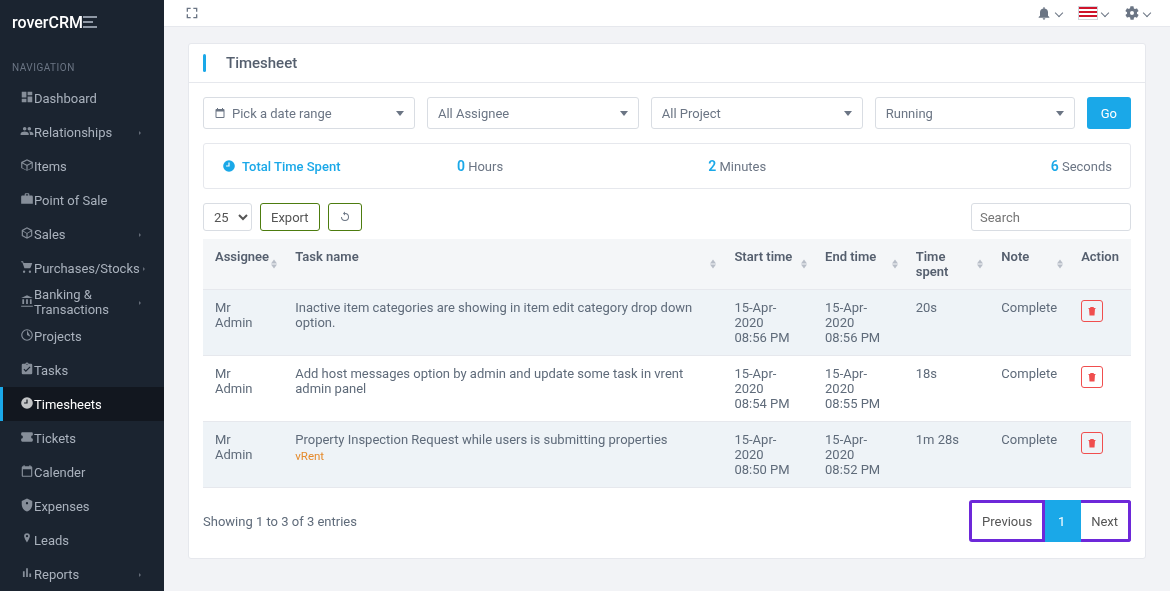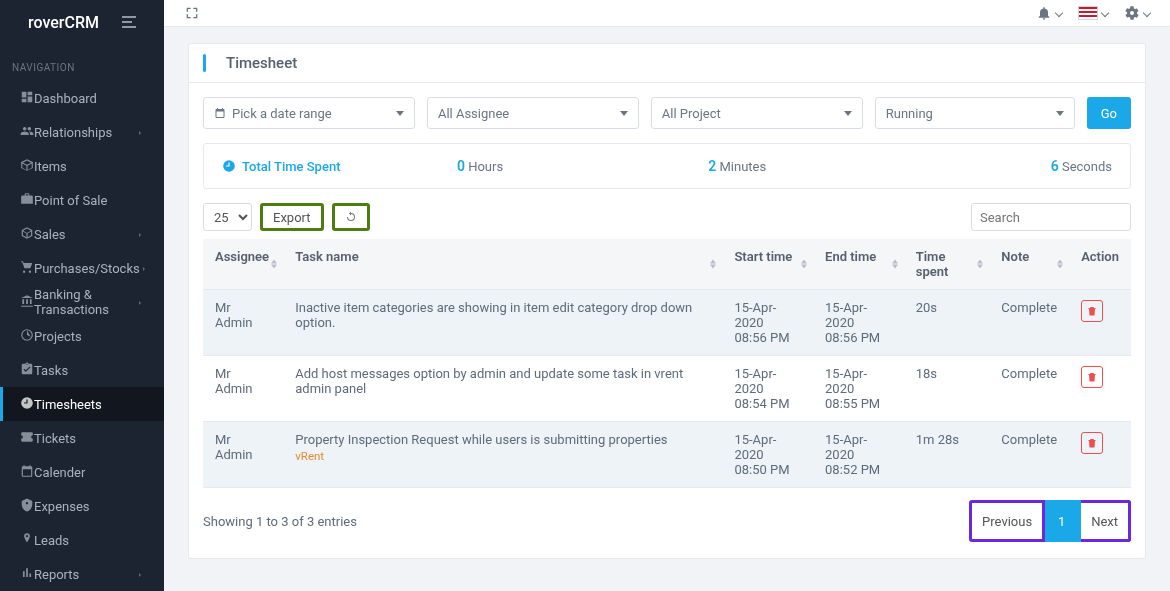--- a/index.html
+++ b/index.html
@@ -14,21 +14,21 @@
     --accent:#1aa8e8;
     --summary-bg:#e8ecf0;
     --danger:#f04e4e;
   }
   *{box-sizing:border-box;font-family:"Segoe UI",Roboto,Helvetica,Arial,sans-serif}
   html,body{margin:0;padding:0;height:100%}
   body{background:var(--body-bg);color:var(--text);font-size:13px;display:flex;min-height:100vh}
 
   
   .sidebar{width:164px;background:var(--sidebar-bg);color:var(--sidebar-text);display:flex;flex-direction:column;font-size:13px}
-  .sidebar-header{display:flex;align-items:center;justify-content:space-between;padding:0 28px;height:44px}
+  .sidebar-header{display:flex;align-items:center;padding:0 12px;height:44px}
   .brand{color:#fff;font-size:16px;font-weight:500}
   .hamburger{display:flex;flex-direction:column;gap:3px;cursor:pointer}
   .hamburger span{display:block;height:2px;background:#8f98a5}
   .hamburger span:nth-child(1){width:14px}
   .hamburger span:nth-child(2){width:10px}
   .hamburger span:nth-child(3){width:14px}
   .nav-heading{padding:18px 12px 8px;color:#6b7584;font-size:10px;letter-spacing:.5px}
   .nav-item{display:flex;align-items:center;height:34px;padding:0 20px;color:var(--sidebar-text);cursor:pointer;position:relative}
   .nav-item .chev{margin-left:auto;opacity:.5}
   .nav-item.active{background:var(--sidebar-active-bg);color:#fff}
@@ -65,21 +65,21 @@
   .summary{border:1px solid var(--border);border-radius:3px;padding:14px 18px;display:flex;align-items:center;gap:22px;margin-bottom:14px;background:#fff}
   .summary .tts{display:flex;align-items:center;gap:6px;color:var(--accent);font-weight:500}
   .summary .metric{flex:1;text-align:center}
   .summary .metric:last-child{text-align:right}
   .metric .n{color:var(--accent);font-weight:600;font-size:14px}
   .metric .u{color:#6b7584}
 
   
   .table-toolbar{display:flex;align-items:center;gap:8px;margin-bottom:8px}
   .t-select{height:28px;border:1px solid #d9dde3;border-radius:3px;background:#fff;padding:0 6px;color:#555;font-size:13px}
-  .t-btn{height:28px;border:3px solid #4d7c0f;border-radius:3px;background:#fff;padding:0 10px;cursor:pointer;font-size:13px;color:#555;display:flex;align-items:center}
+  .t-btn{height:28px;border:1px solid #4d7c0f;border-radius:3px;background:#fff;padding:0 10px;cursor:pointer;font-size:13px;color:#555;display:flex;align-items:center}
   .search-box{margin-left:auto}
   .search-box input{height:28px;width:160px;border:1px solid #d9dde3;border-radius:3px;padding:0 8px;font-size:13px}
 
   
   table{width:100%;border-collapse:collapse}
   th,td{padding:10px 12px;text-align:left;color:var(--text);border-bottom:1px solid var(--border);vertical-align:top;font-size:13px}
   thead th{background:#f4f6f8;font-weight:600;color:#555f6e;position:relative}
   .sort{position:absolute;right:6px;top:50%;transform:translateY(-50%);display:flex;flex-direction:column;gap:0}
   .sort span{width:0;height:0;border-left:3px solid transparent;border-right:3px solid transparent}
   .sort .up{border-bottom:4px solid #b8bec8;margin-bottom:1px}

